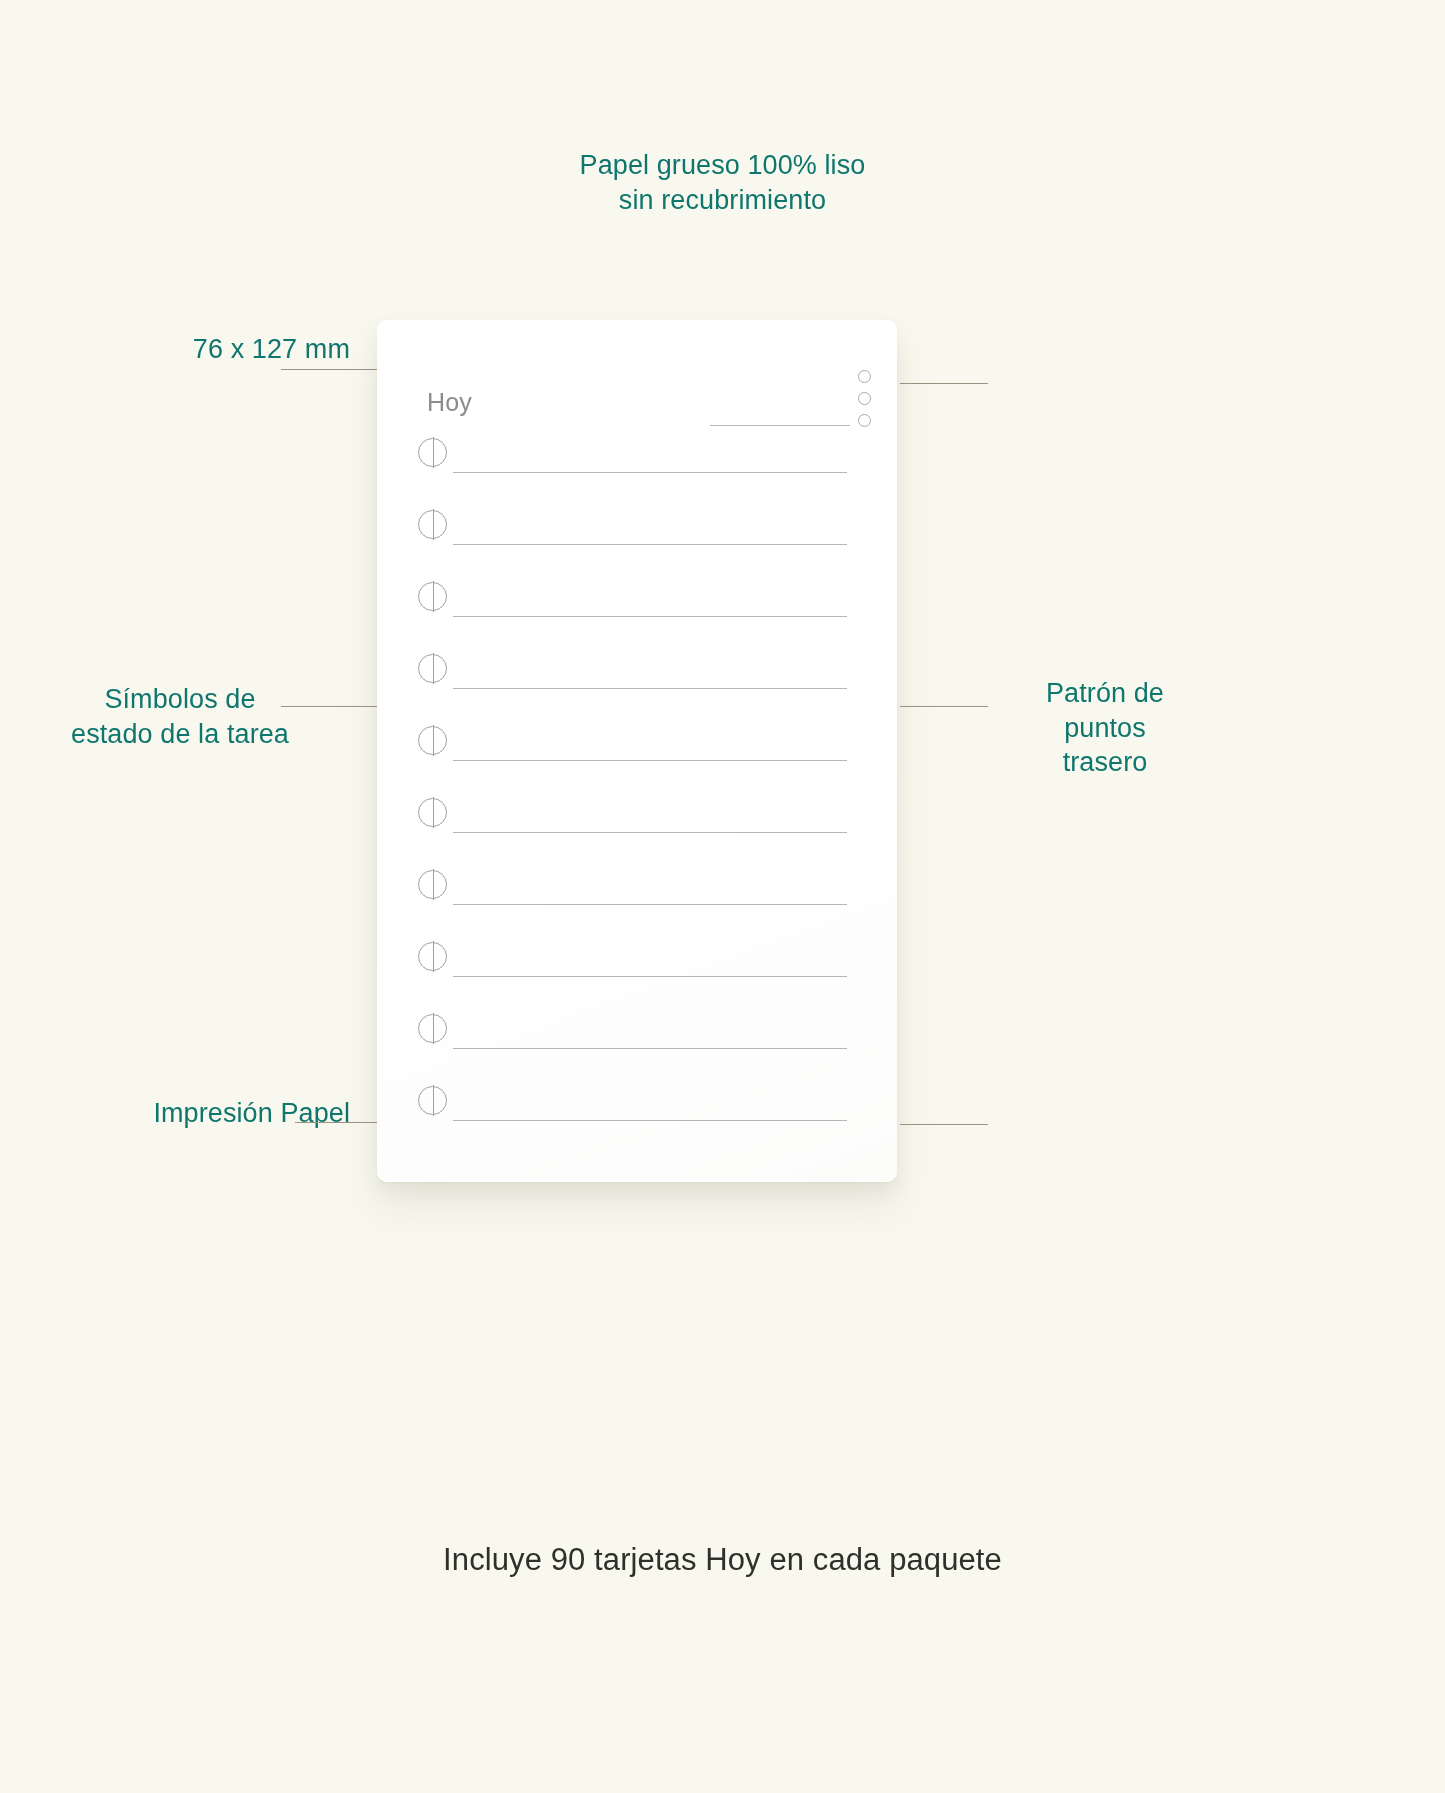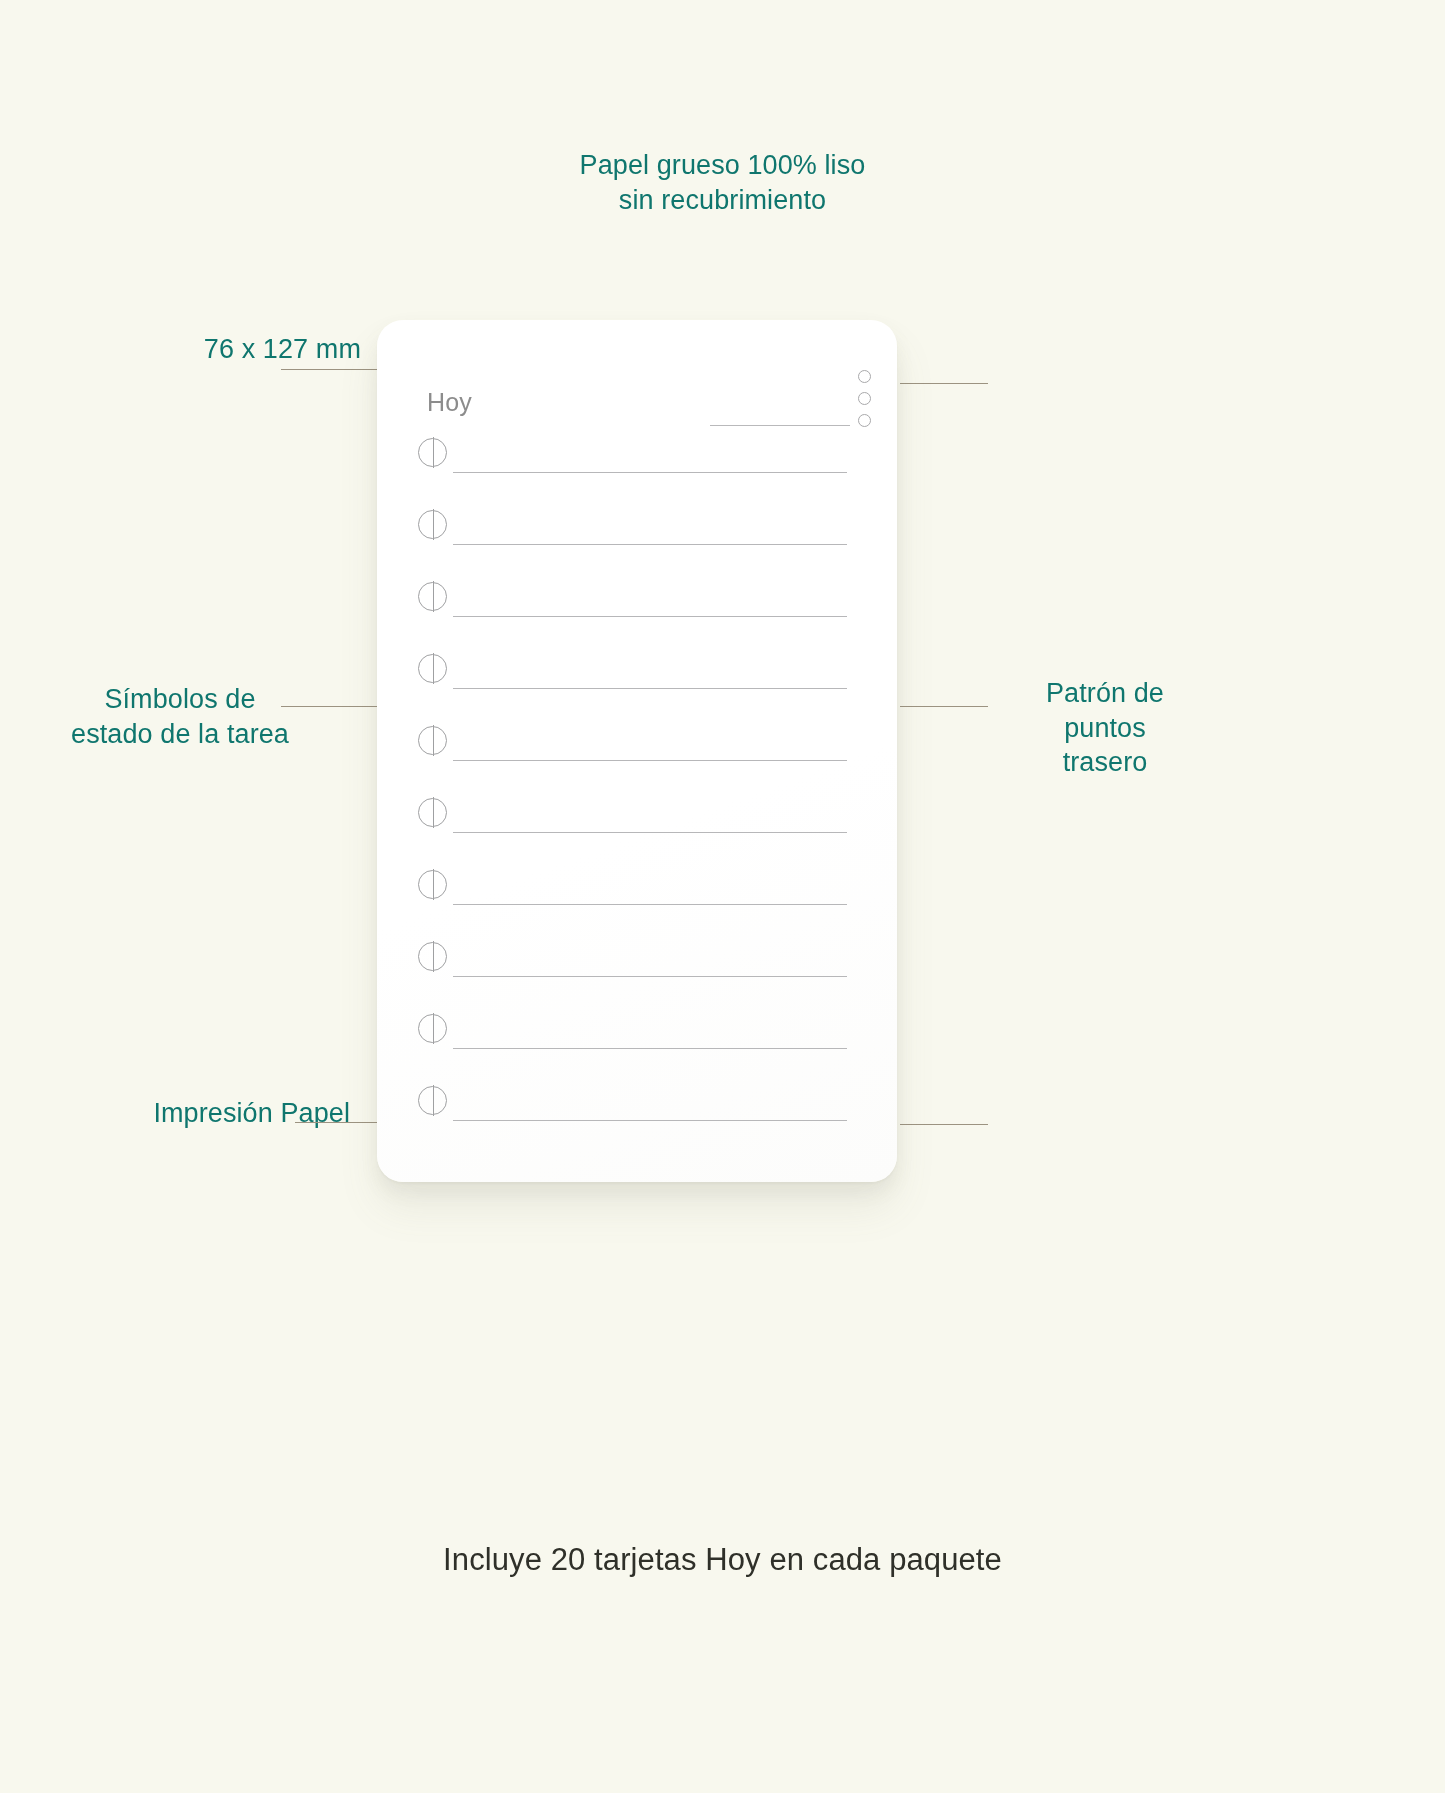--- a/index.html
+++ b/index.html
@@ -43,21 +43,21 @@
 
   
   #top-caption {
     left: 0;
     width: 1445px;
     top: 148px;
     text-align: center;
   }
 
   
-  #cl-size     { left: 71px;  top: 332px; width: 290px; text-align: right;}
+  #cl-size     { left: 60px;  top: 332px; width: 290px; text-align: right;}
   #cl-symbols  { left: 10px;  top: 682px; width: 340px; }
   #cl-offset   { left: 10px;  top: 1096px; width: 340px; text-align: right;}
 
   
   #cr-card     { left: 955px;  top: 332px; width: 300px; }
   #cr-dots     { left: 955px;  top: 676px; width: 300px; }
   #cr-corners  { left: 955px;  top: 1098px; width: 300px; }
 
   
   #conn-size    { left: 281px;  top: 369px;  width: 96px; }
@@ -72,21 +72,21 @@
     position: absolute;
     left: 377px;
     top: 320px;
     width: 520px;
     height: 862px;
   }
   .card {
     position: absolute;
     inset: 0;
     background: linear-gradient(160deg, #ffffff 0%, #ffffff 58%, #fcfcfb 100%);
-    border-radius: 26px;
+    border-radius: 10px;
     box-shadow:
       0 2px 2px rgba(120,118,96,0.05),
       0 10px 18px rgba(120,118,96,0.09),
       0 26px 40px rgba(120,118,96,0.10);
   }
 
   .card-header {
     position: absolute;
     left: 0; right: 0;
     top: 38px;
@@ -286,15 +286,15 @@
               <div class="ring"></div>
               <div class="bar"></div>
             </div>
             <div class="row-rule"></div>
           </div>
         </div>
 
     </div>
   </div>
 
-  <div id="bottom-caption">Incluye 20 tarjetas Hoy en cada paquete</div>
+  <div id="bottom-caption">Incluye 90 tarjetas Hoy en cada paquete</div>
 
 </div>
 
 </body></html>

